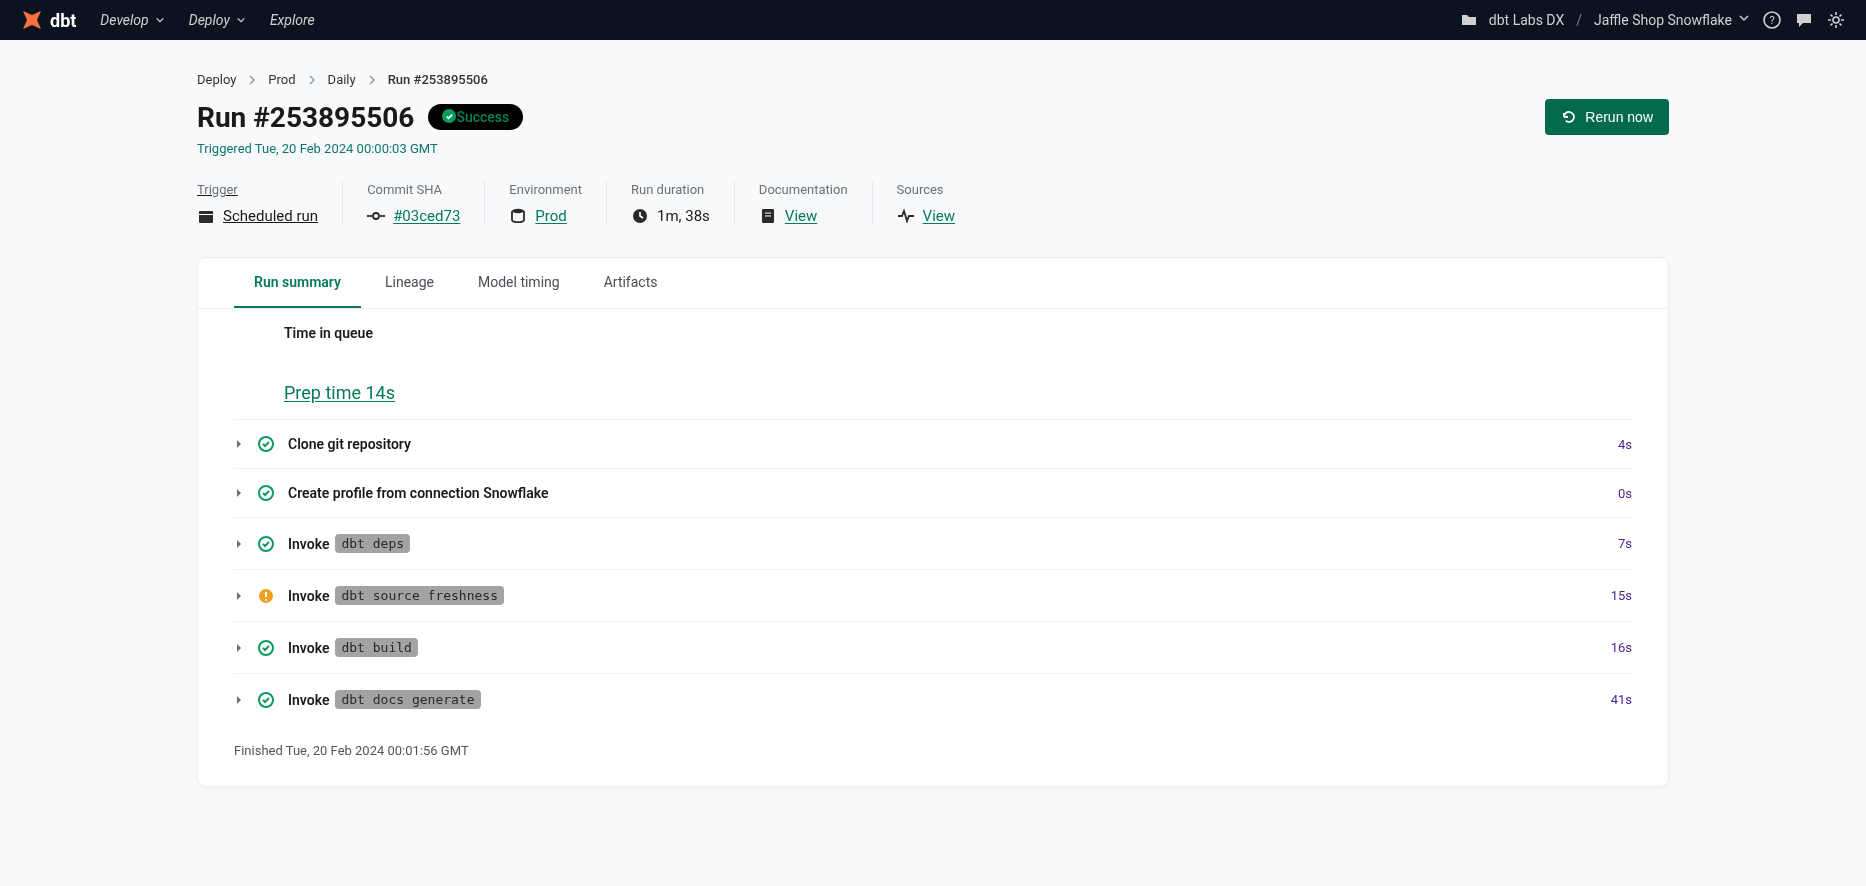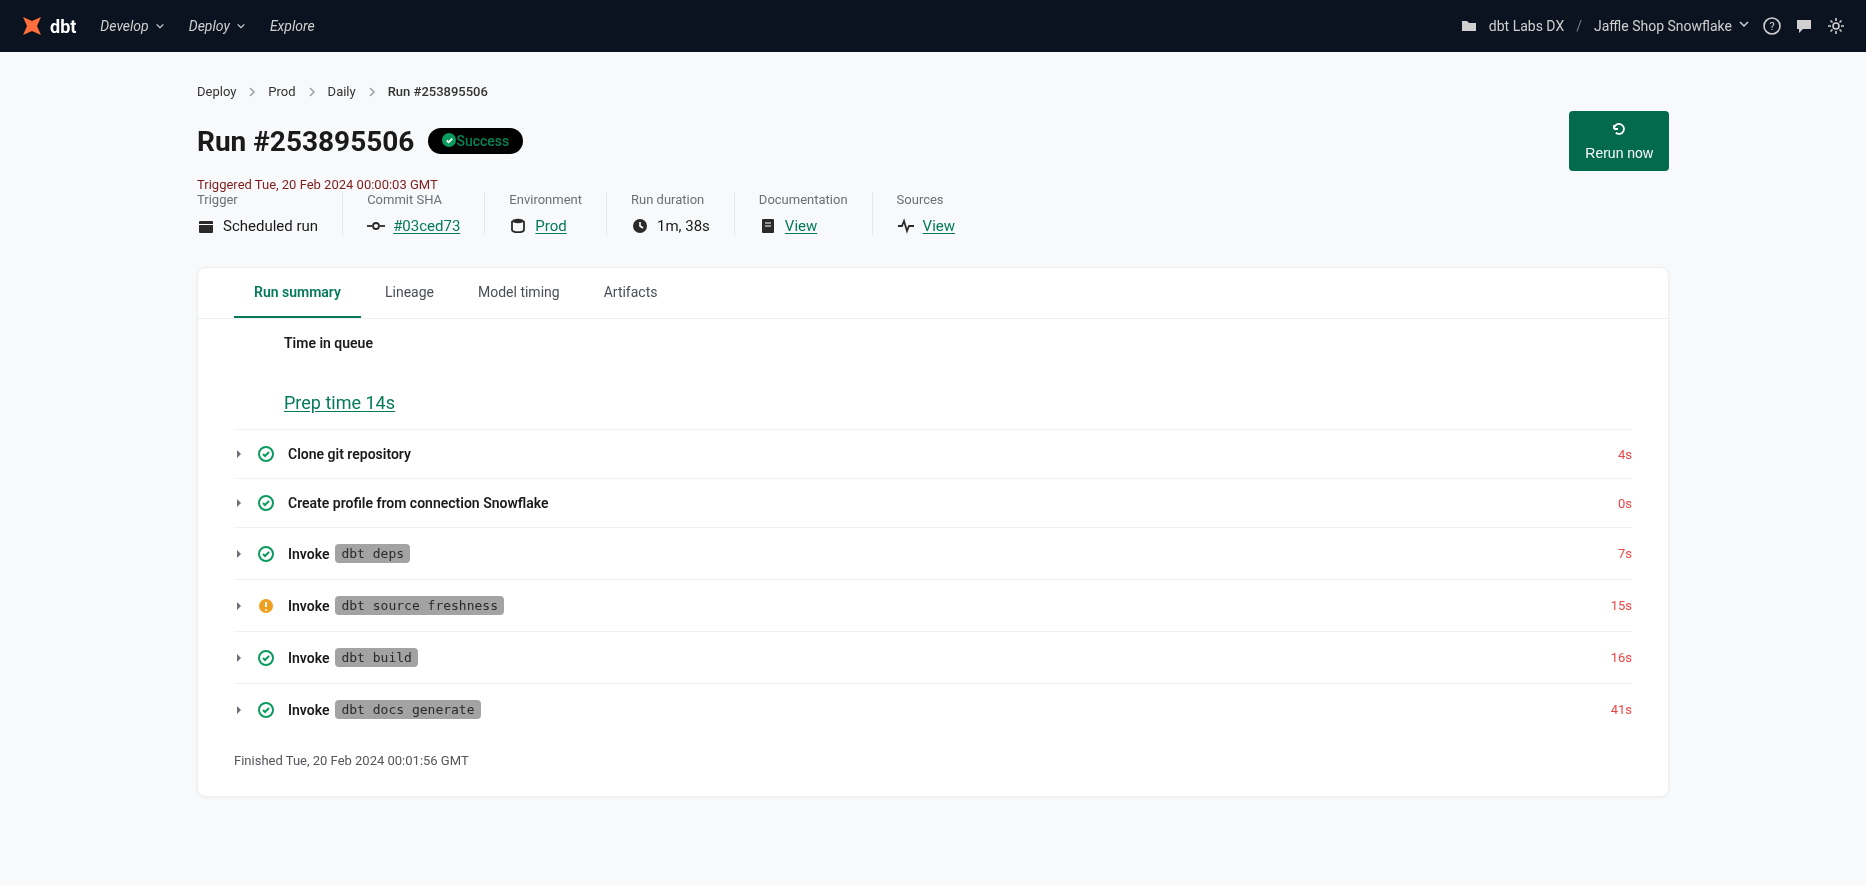--- a/index.html
+++ b/index.html
@@ -7,21 +7,21 @@
   body {
     font-family: -apple-system, BlinkMacSystemFont, "Segoe UI", Roboto, Helvetica, Arial, sans-serif;
     background: #f8f9fa;
     color: #1a1a1a;
     font-size: 14px;
   }
 
   
   .topnav {
     background: #0b1320;
-    height: 52px;
+    height: 40px;
     display: flex;
     align-items: center;
     padding: 0 20px;
     color: #fff;
   }
   .logo {
     display: flex;
     align-items: center;
     margin-right: 24px;
   }
@@ -73,34 +73,34 @@
     background: #000000; color: #088154;
     border-radius: 16px; padding: 5px 14px; font-size: 14px; font-weight: 500;
   }
   .badge-success .dot {
     width: 14px; height: 14px; border-radius: 50%; background: #0a9c5e;
     display: flex; align-items: center; justify-content: center;
   }
   .rerun-btn {
     background: #046a4e; color: #fff; border: none; border-radius: 4px;
     padding: 10px 16px; font-size: 14px; font-weight: 500;
-    display: flex; align-items: center; gap: 8px; cursor: pointer; flex-direction: column;
+    display: flex; align-items: center; gap: 8px; cursor: pointer;
   }
   .rerun-btn svg { width: 16px; height: 16px; }
 
   .triggered-line {
-    font-size: 13px; color: #7f1d1d; margin-top: 6px; 
+    font-size: 13px; color: #0f766e; margin-top: 6px; margin-bottom: 26px;
   }
 
   
   .meta-row { display: flex; align-items: stretch; margin-bottom: 32px; }
   .meta-cell {
     padding: 0 24px; border-left: 1px solid #e4e6ea;
   }
-  .meta-cell:first-child { padding-left: 0; border-left: none; }
+  .meta-cell:first-child { padding-left: 0; border-left: none; text-decoration: underline; }
   .meta-label { font-size: 13px; color: #6b7078; margin-bottom: 10px; }
   .meta-value {
     display: flex; align-items: center; gap: 8px;
     font-size: 15px; color: #1a1a1a;
   }
   .meta-value .icon { width: 18px; height: 18px; color: #2a2a2a; }
   .meta-value a, .link {
     color: #047a5a; text-decoration: underline; text-underline-offset: 2px;
   }
 
@@ -138,21 +138,21 @@
   .status-green { color: #0a9c5e; }
   .status-orange { color: #f0a020; }
   .status-gray { color: #5a5f66; }
   .step-title { font-weight: 600; font-size: 14px; display: flex; align-items: center; gap: 6px; }
   .step-title .code {
     font-family: ui-monospace, "SF Mono", Menlo, monospace;
     font-weight: 500; background: #a3a3a3; border-radius: 4px;
     padding: 2px 6px; font-size: 13px; color: #2a2a2a; text-align: center;
   }
   .step-duration {
-    margin-left: auto; font-size: 13px; color: #ef4444;
+    margin-left: auto; font-size: 13px; color: #4c1d95;
   }
 
   .queue-row { display: flex; align-items: center; gap: 20px; padding: 16px 0; border-bottom: 1px solid #f0f1f4; }
   .queue-row .spacer { width: 10px; }
   .queue-text .qt-title { font-weight: 600; font-size: 14px; margin-bottom: 18px; }
   .queue-text .qt-sub { font-size: 18px; margin-top: 41px; }
 
   .finished-line {
     padding: 18px 36px 28px 36px; font-size: 13px; color: #52565c;
   }

